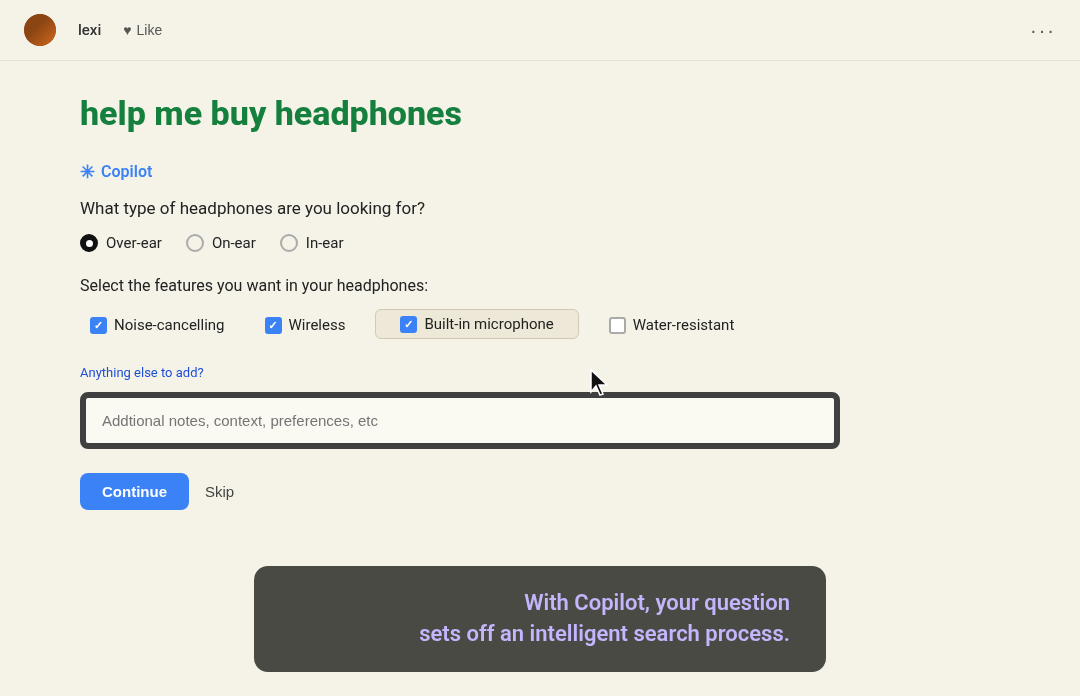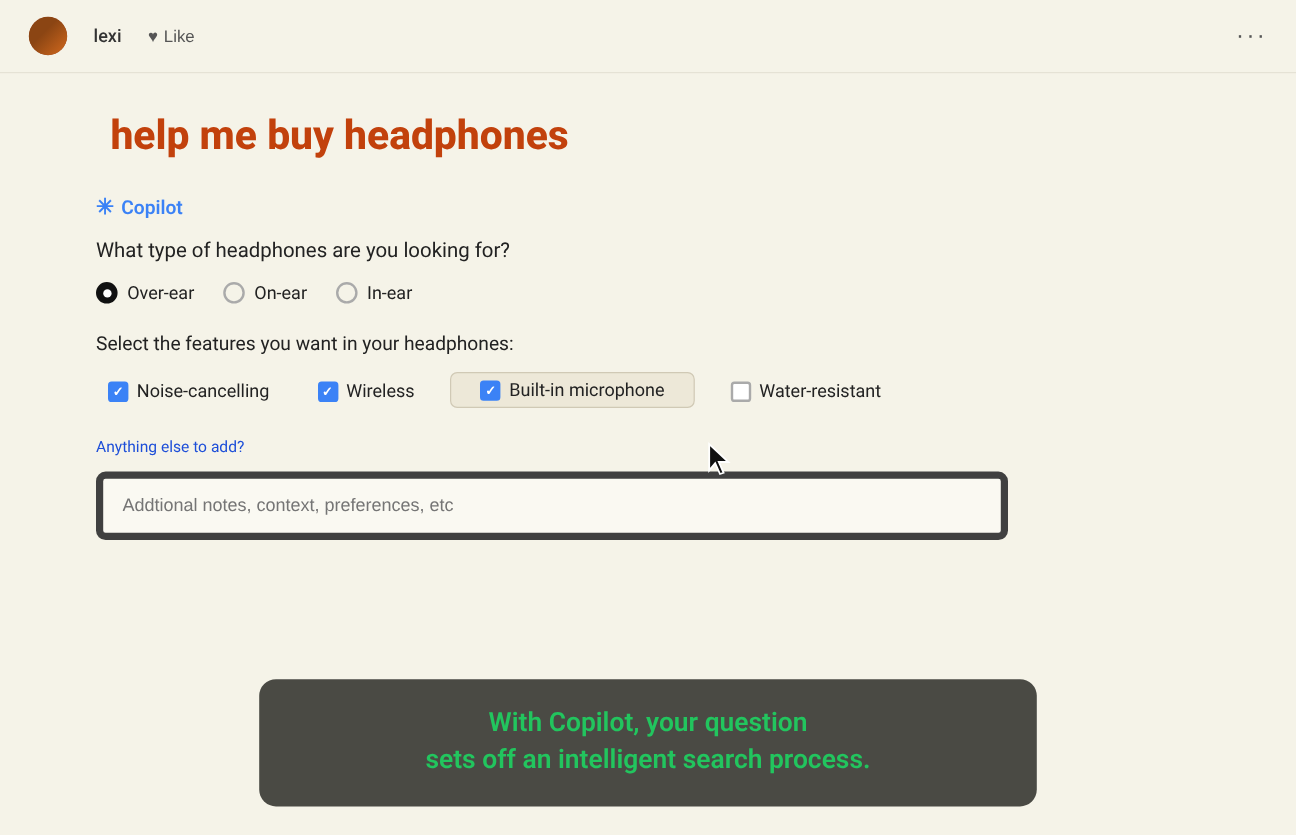--- a/index.html
+++ b/index.html
@@ -66,23 +66,22 @@
       letter-spacing: 2px;
     }
 
     .main-content {
       padding: 32px 80px;
     }
 
     .page-title {
       font-size: 34px;
       font-weight: 800;
-      color: #c2410c;
+      color: #15803d;
       margin-bottom: 28px;
-      margin-left: 12px;
     }
 
     .copilot-label {
       display: flex;
       align-items: center;
       gap: 6px;
       color: #3b82f6;
       font-size: 16px;
       font-weight: 600;
       margin-bottom: 16px;
@@ -240,27 +239,27 @@
       color: #444;
       cursor: pointer;
     }
 
     .tooltip-banner {
       position: absolute;
       bottom: 24px;
       left: 50%;
       transform: translateX(-50%);
       background: #4a4a44;
-      color: #22c55e;
+      color: #c4b5fd;
       padding: 22px 36px;
       border-radius: 14px;
       font-size: 22px;
       font-weight: 600;
-      text-align: center;
-      width: 648px;
+      text-align: right;
+      width: 572px;
       line-height: 1.4;
     }
 
     
     .cursor-arrow {
       position: absolute;
       top: 368px;
       left: 587px;
       pointer-events: none;
       z-index: 100;
@@ -331,20 +330,24 @@
       <div class="checkbox-box unchecked-empty"></div>
       <span>Water-resistant</span>
     </label>
   </div>
 
   
   <p class="additional-label">Anything else to add?</p>
   <input type="text" class="text-input" placeholder="Addtional notes, context, preferences, etc" style="">
 
   
+  <div class="action-buttons">
+    <button class="continue-btn">Continue</button>
+    <button class="skip-btn">Skip</button>
+  </div>
 </div>
 
 <div class="cursor-arrow">
   <svg width="24" height="30" viewBox="0 0 24 30" fill="none" xmlns="http://www.w3.org/2000/svg">
     <path d="M4 2L4 24L9 18L13 27L16 26L12 17L20 17L4 2Z" fill="#111" stroke="white" stroke-width="1.5"></path>
   </svg>
 </div>
 
 <div class="tooltip-banner">
   <span>With Copilot, your question</span><br>

